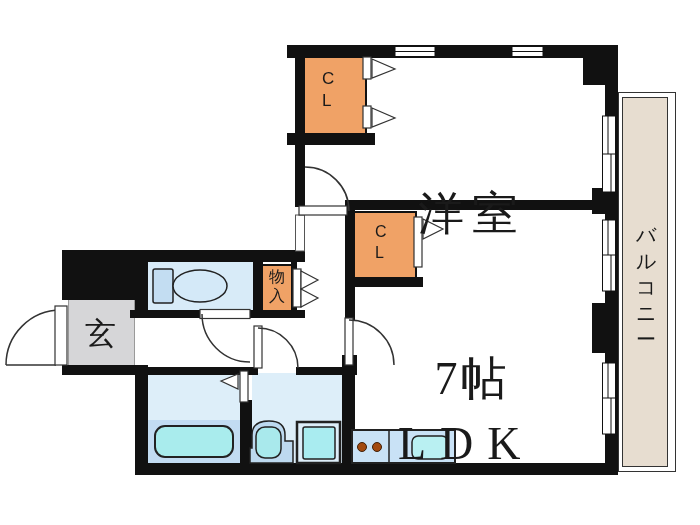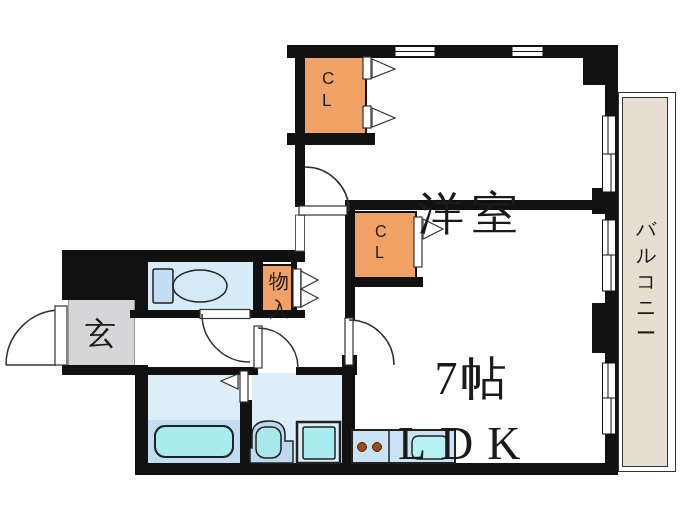--- a/index.html
+++ b/index.html
@@ -9,21 +9,21 @@
   .w{position:absolute;background:#111;}
   .obox{position:absolute;background:#f0a266;border:2px solid #111;box-sizing:border-box;}
   .gray{position:absolute;background:#d6d6d8;border:1px solid #9a9a9a;box-sizing:border-box;}
   svg{position:absolute;left:0;top:0;}
   .lbl{position:absolute;white-space:pre;}
   .big{font-size:46px;line-height:55px;letter-spacing:8px;text-align:center;}
   .num{letter-spacing:3px;}
   .v{word-break:break-all;white-space:normal;}
   .cl{font-family:"Liberation Sans","DejaVu Sans",sans-serif;font-size:17px;line-height:22px;width:17px;}
   .balc{font-size:20px;line-height:26px;width:21px;}
-  .mono{font-size:20px;line-height:28px;width:16px;}
+  .mono{font-size:16px;line-height:19px;width:16px;}
   .gen{font-size:31px;}
 </style>
 </head>
 <body>
 
 <div id="plan">
 
   <div class="fill" style="left:148px;top:262px;width:105px;height:48px;background:#d8ebf8;"></div>
   <div class="fill" style="left:148px;top:373px;width:92px;height:90px;background:#ddeef9;"></div>
   <div class="fill" style="left:148px;top:420px;width:92px;height:43px;background:#c2dcf2;"></div>
@@ -171,21 +171,21 @@
   <div class="lbl big" style="left:418px;top:76px;">
     <div>洋室</div>
     <div class="num">7帖</div>
   </div>
 
   <div class="lbl big" style="left:398px;top:306px;letter-spacing:14px;">
     <div>LDK</div>
     
   </div>
 
-  <div class="lbl v balc" style="left:636px;top:216px;">バルコニー</div>
+  <div class="lbl v balc" style="left:636px;top:222px;">バルコニー</div>
 
   <div class="lbl gen" style="left:85px;top:313px;">玄</div>
 
   <div class="lbl v mono" style="left:269px;top:267px;">物入</div>
 
   <div class="lbl v cl" style="left:322px;top:68px;">CL</div>
 
   <div class="lbl v cl" style="left:375px;top:221px;font-size:16px;width:16px;line-height:21px;">CL</div>
 
 </div>

